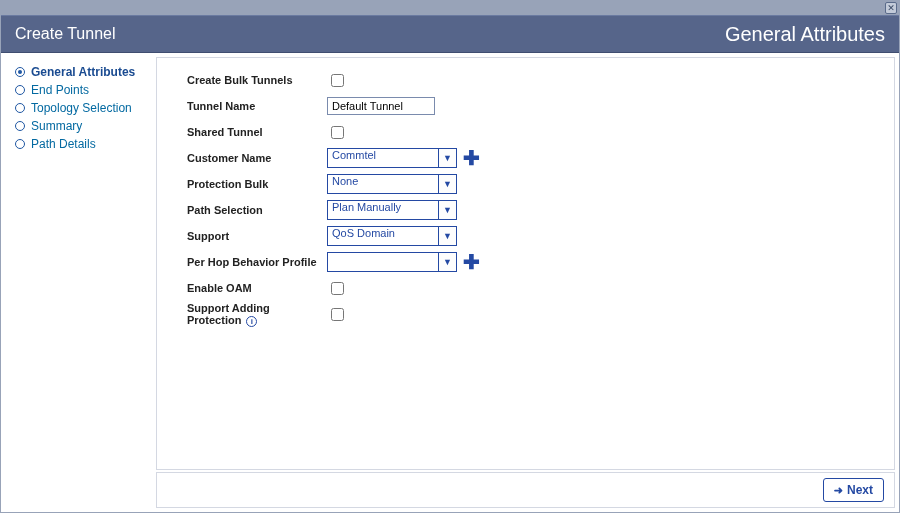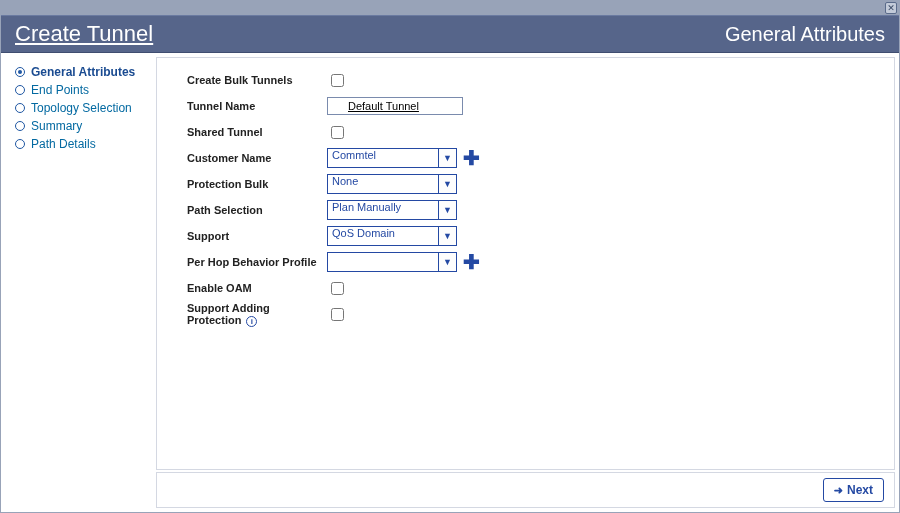--- a/index.html
+++ b/index.html
@@ -43,21 +43,21 @@
       height: 38px;
       background: #56658a;
       color: #fff;
       display: flex;
       justify-content: space-between;
       align-items: center;
       padding: 0 14px;
       border-top: 1px solid #6a7aa0;
       border-bottom: 1px solid #3f4d70;
     }
-    .header .title { font-size: 22px; font-weight: 400; text-decoration: underline; }
+    .header .title { font-size: 16px; font-weight: 400; }
     .header .sub { font-size: 20px; font-weight: 400; }
     .body {
       flex: 1;
       display: flex;
       min-height: 0;
     }
     .sidebar {
       width: 155px;
       padding-top: 10px;
       background: #fff;
@@ -110,26 +110,25 @@
       min-height: 24px;
       margin-bottom: 2px;
     }
     .form-label {
       width: 140px;
       font-size: 11px;
       font-weight: bold;
       color: #222;
     }
     .text-input {
-      width: 136px;
+      width: 108px;
       height: 18px;
       border: 1px solid #7a8bad;
-      padding: 0 20px;
+      padding: 0 4px;
       font-size: 11px;
-      text-decoration: underline;
     }
     .cb {
       width: 13px; height: 13px;
     }
     .select-box {
       width: 130px;
       height: 20px;
       border: 1px solid #2449a3;
       display: flex;
       align-items: flex-start;

